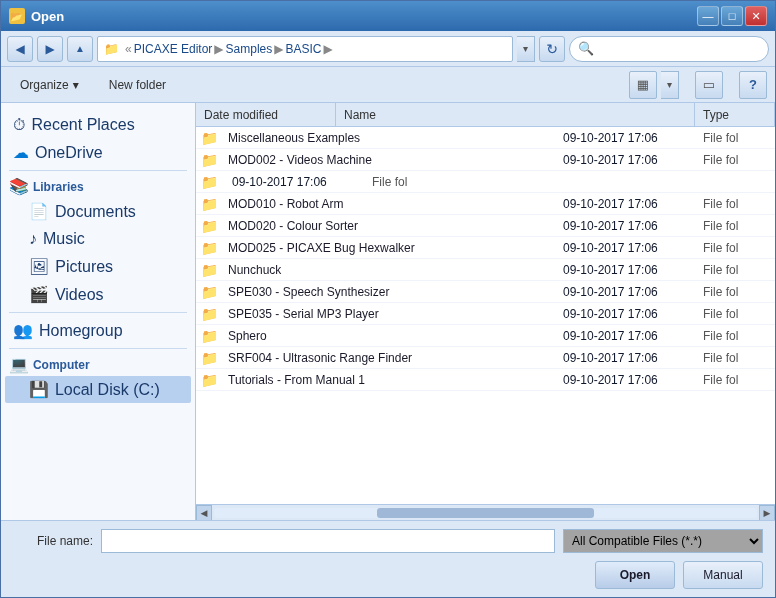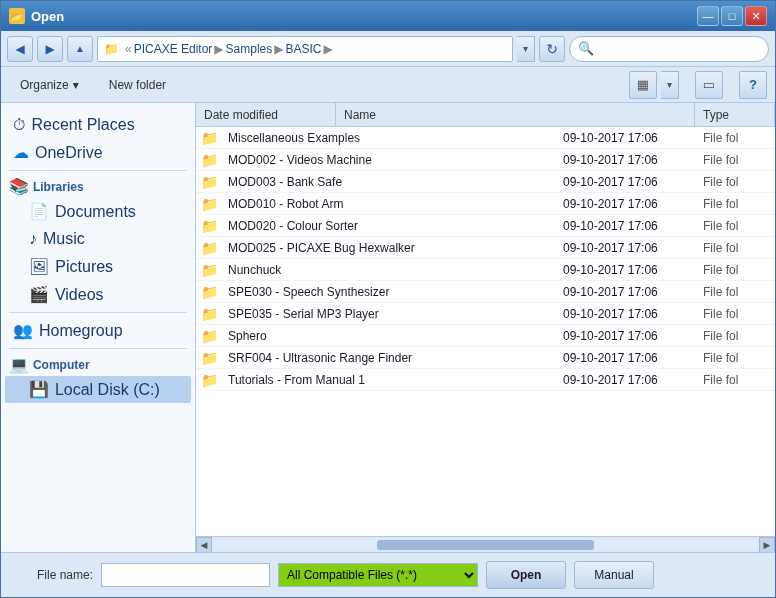--- a/index.html
+++ b/index.html
@@ -317,21 +317,21 @@
       background: #a0b8d8;
       border-radius: 3px;
     }
 
     
     .bottom-area {
       background: #dce8f5;
       border-top: 1px solid #b0c8e8;
       padding: 8px 12px;
       display: flex;
-      flex-direction: row;
+      flex-direction: column;
       gap: 8px;
       flex-shrink: 0;
     }
     .filename-row {
       display: flex;
       align-items: center;
       gap: 8px;
     }
     .filename-label {
       width: 80px;
@@ -345,21 +345,21 @@
       border: 1px solid #9bbad8;
       background: white;
       padding: 0 6px;
       font-size: 12px;
       outline: none;
     }
     .filetype-select {
       width: 200px;
       height: 24px;
       border: 1px solid #9bbad8;
-      background: #84cc16;
+      background: #a3a3a3;
       padding: 0 4px;
       font-size: 12px;
       cursor: pointer;
     }
     .btn-row {
       display: flex;
       justify-content: flex-end;
       gap: 8px;
     }
     .action-btn {
@@ -505,21 +505,20 @@
       <div class="file-type">File fol</div>
     </div>
           <div class="file-row">
       <div class="file-icon" style="color:#f0c040;">📁</div>
       <div class="file-name">MOD002 - Videos Machine</div>
       <div class="file-date">09-10-2017 17:06</div>
       <div class="file-type">File fol</div>
     </div>
           <div class="file-row">
       <div class="file-icon" style="color:#f0c040;">📁</div>
-      <div class="file-name">MOD003 - Bank Safe</div>
       <div class="file-date">09-10-2017 17:06</div>
       <div class="file-type">File fol</div>
     </div>
           <div class="file-row">
       <div class="file-icon" style="color:#f0c040;">📁</div>
       <div class="file-name">MOD010 - Robot Arm</div>
       <div class="file-date">09-10-2017 17:06</div>
       <div class="file-type">File fol</div>
     </div>
           <div class="file-row">

